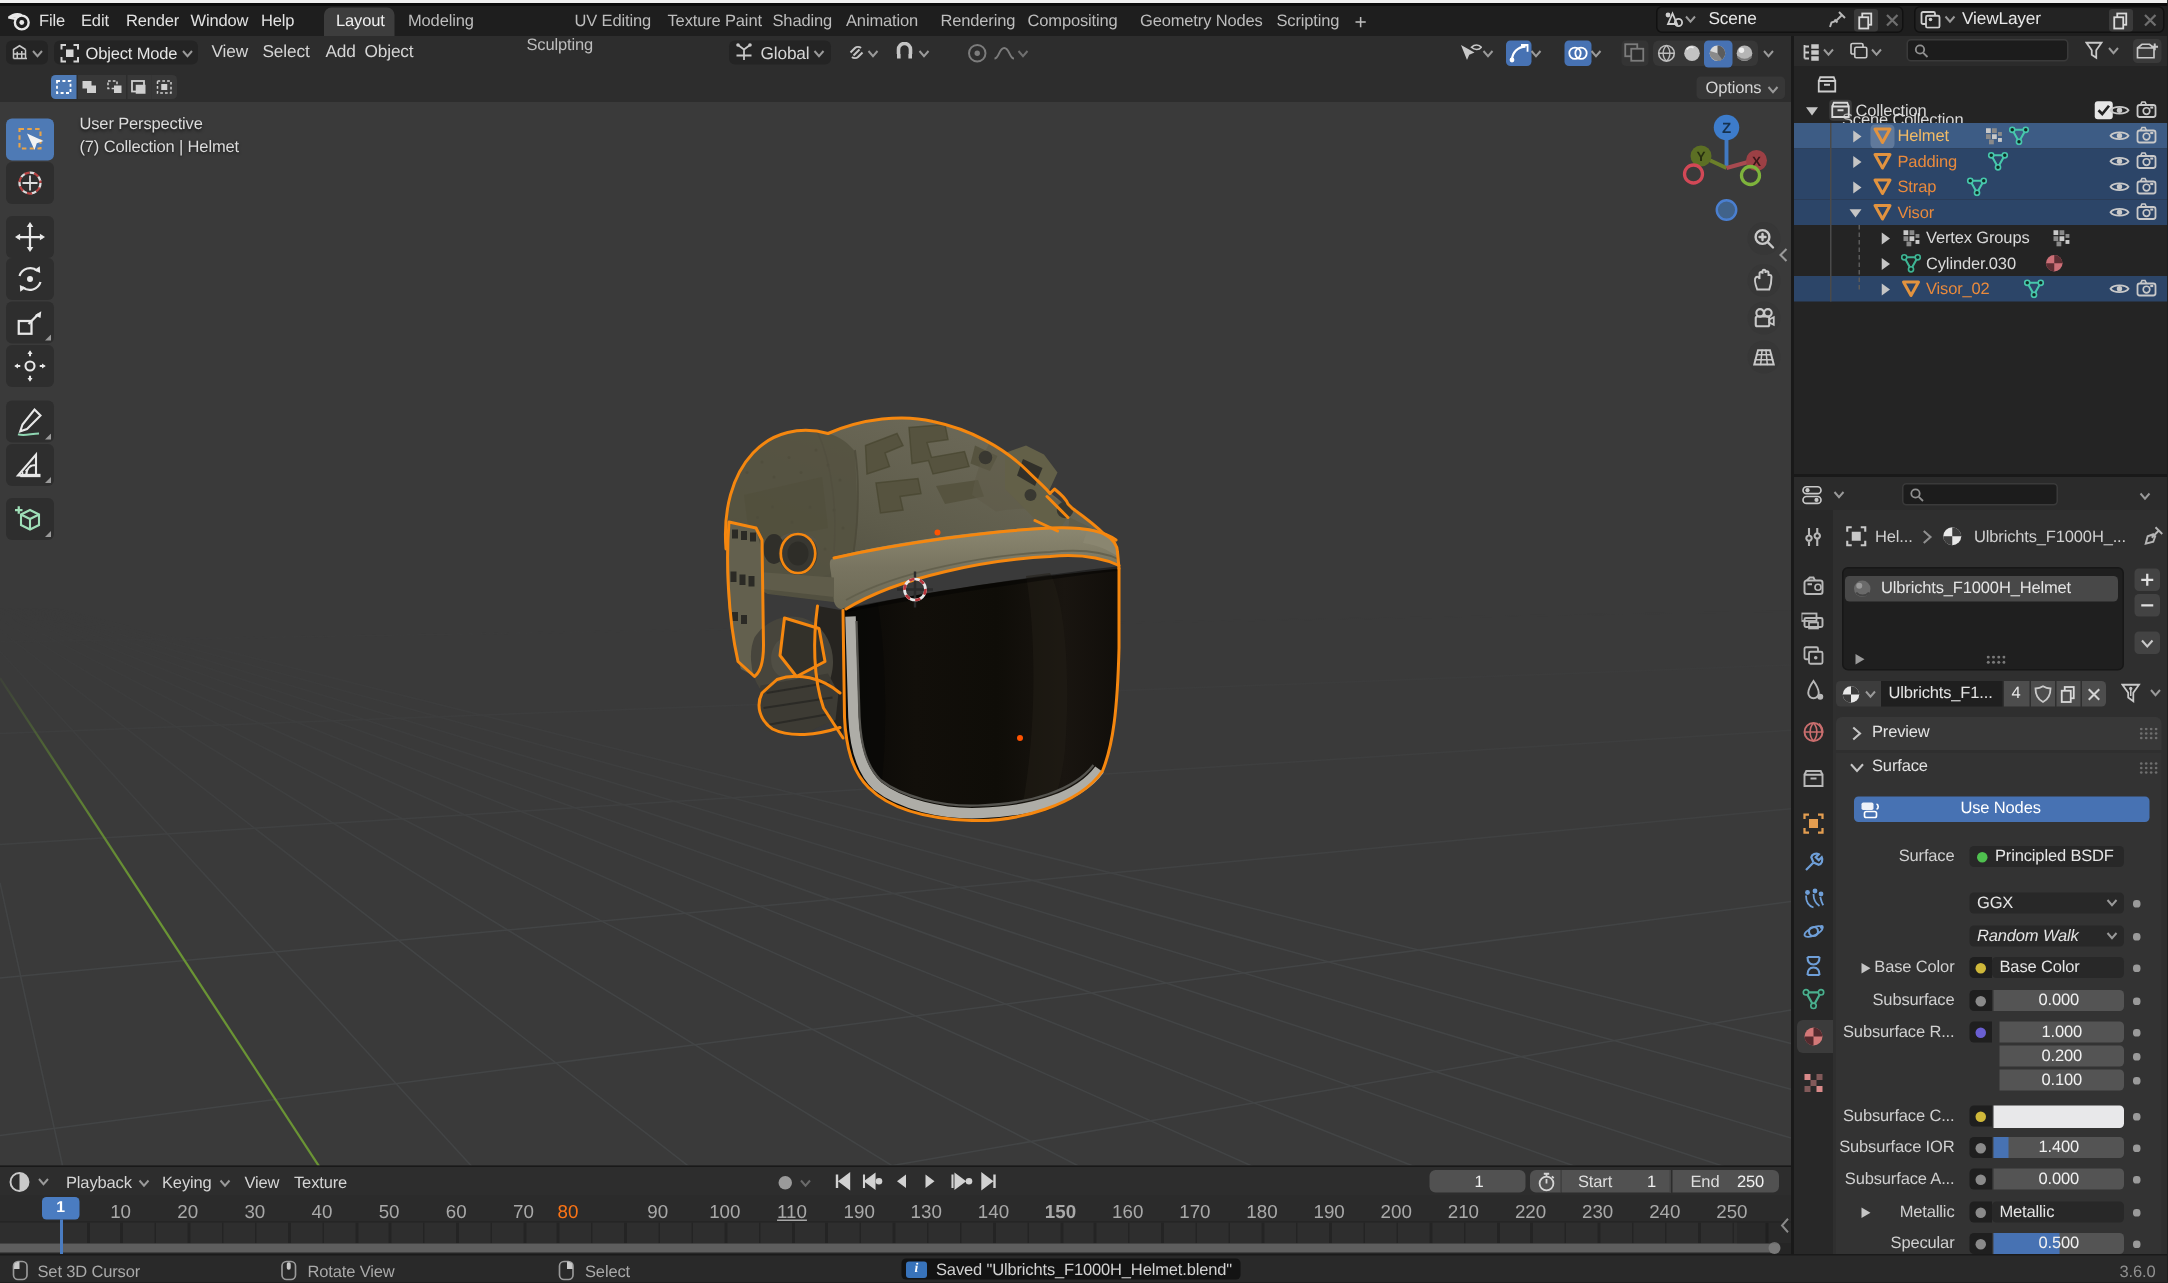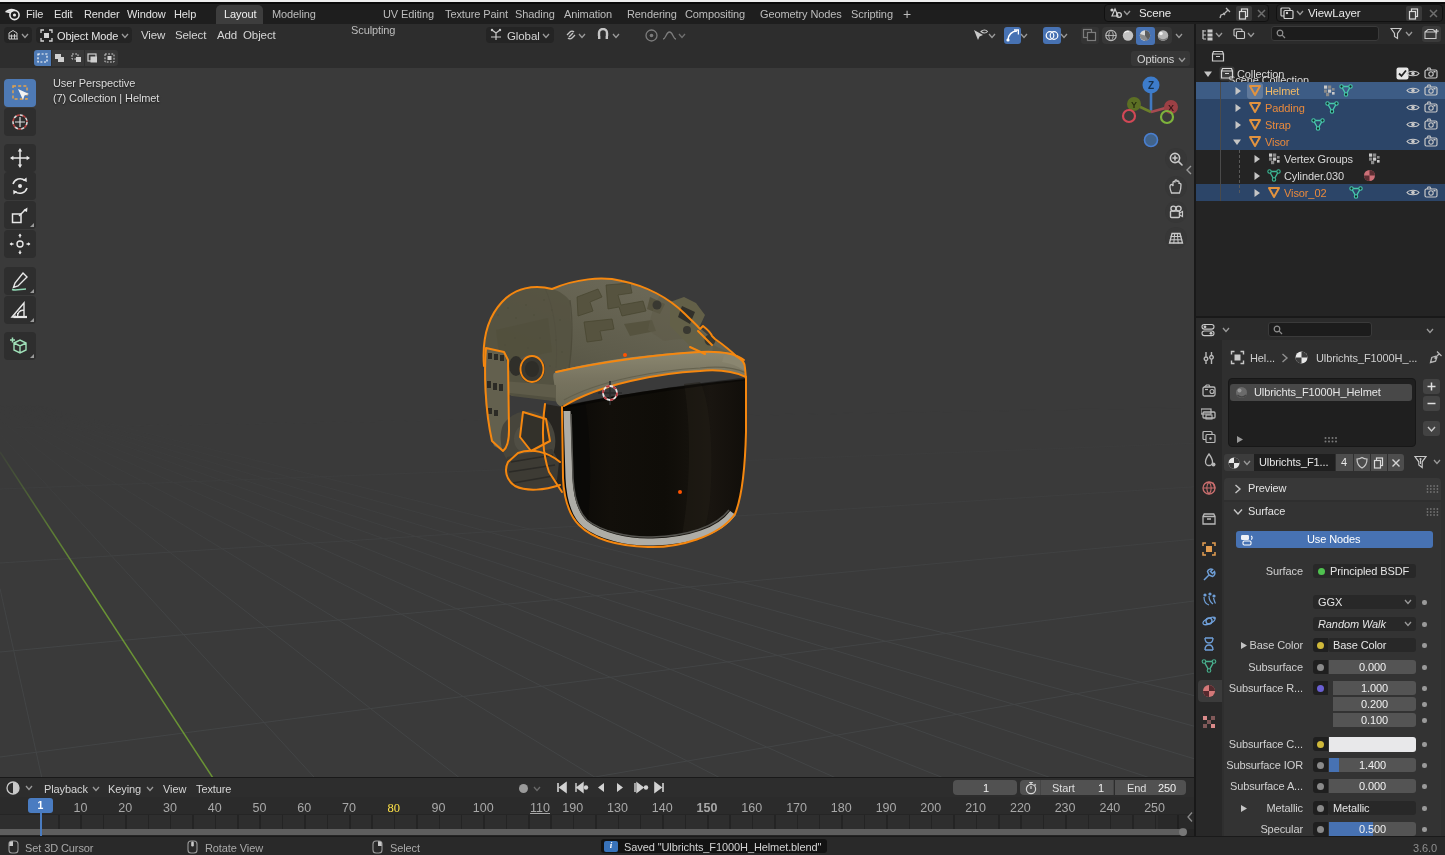--- a/index.html
+++ b/index.html
@@ -1094,24 +1094,24 @@
 <div class="ab txt" style="left:1158px;top:782px;color:#f0f0f0;">250</div>
 <div class="ab" style="left:0;top:797px;width:1194px;height:18px;background:#2b2b2b;"></div>
 
 <div class="ab" style="left:58.4px;top:801px;width:44px;text-align:center;font-size:12.5px;color:#a8a8a8;">10</div>
     <div class="ab" style="left:103.2px;top:801px;width:44px;text-align:center;font-size:12.5px;color:#a8a8a8;">20</div>
     <div class="ab" style="left:147.9px;top:801px;width:44px;text-align:center;font-size:12.5px;color:#a8a8a8;">30</div>
     <div class="ab" style="left:192.7px;top:801px;width:44px;text-align:center;font-size:12.5px;color:#a8a8a8;">40</div>
     <div class="ab" style="left:237.4px;top:801px;width:44px;text-align:center;font-size:12.5px;color:#a8a8a8;">50</div>
     <div class="ab" style="left:282.2px;top:801px;width:44px;text-align:center;font-size:12.5px;color:#a8a8a8;">60</div>
     <div class="ab" style="left:327.0px;top:801px;width:44px;text-align:center;font-size:12.5px;color:#a8a8a8;">70</div>
-    <div class="ab" style="left:371.7px;top:801px;width:44px;text-align:center;font-size:12.5px;color:#fde047;font-family:Liberation Serif, serif;">80</div>
+    <div class="ab" style="left:371.7px;top:801px;width:44px;font-size:12.5px;color:#f97316;">80</div>
     <div class="ab" style="left:416.5px;top:801px;width:44px;text-align:center;font-size:12.5px;color:#a8a8a8;">90</div>
     <div class="ab" style="left:461.2px;top:801px;width:44px;text-align:center;font-size:12.5px;color:#a8a8a8;">100</div>
-    <div class="ab" style="left:506.0px;top:801px;width:44px;text-align:right;font-size:12.5px;color:#a8a8a8;text-decoration:underline;">110</div>
+    <div class="ab" style="left:506.0px;top:801px;width:44px;text-align:center;font-size:12.5px;color:#a8a8a8;text-decoration:underline;">110</div>
     <div class="ab" style="left:550.8px;top:801px;width:44px;text-align:center;font-size:12.5px;color:#a8a8a8;">190</div>
     <div class="ab" style="left:595.5px;top:801px;width:44px;text-align:center;font-size:12.5px;color:#a8a8a8;">130</div>
     <div class="ab" style="left:640.3px;top:801px;width:44px;text-align:center;font-size:12.5px;color:#a8a8a8;">140</div>
     <div class="ab" style="left:685.0px;top:801px;width:44px;text-align:center;font-size:12.5px;color:#a8a8a8;font-weight:bold;">150</div>
     <div class="ab" style="left:729.8px;top:801px;width:44px;text-align:center;font-size:12.5px;color:#a8a8a8;">160</div>
     <div class="ab" style="left:774.6px;top:801px;width:44px;text-align:center;font-size:12.5px;color:#a8a8a8;">170</div>
     <div class="ab" style="left:819.3px;top:801px;width:44px;text-align:center;font-size:12.5px;color:#a8a8a8;">180</div>
     <div class="ab" style="left:864.1px;top:801px;width:44px;text-align:center;font-size:12.5px;color:#a8a8a8;">190</div>
     <div class="ab" style="left:908.8px;top:801px;width:44px;text-align:center;font-size:12.5px;color:#a8a8a8;">200</div>
     <div class="ab" style="left:953.6px;top:801px;width:44px;text-align:center;font-size:12.5px;color:#a8a8a8;">210</div>

